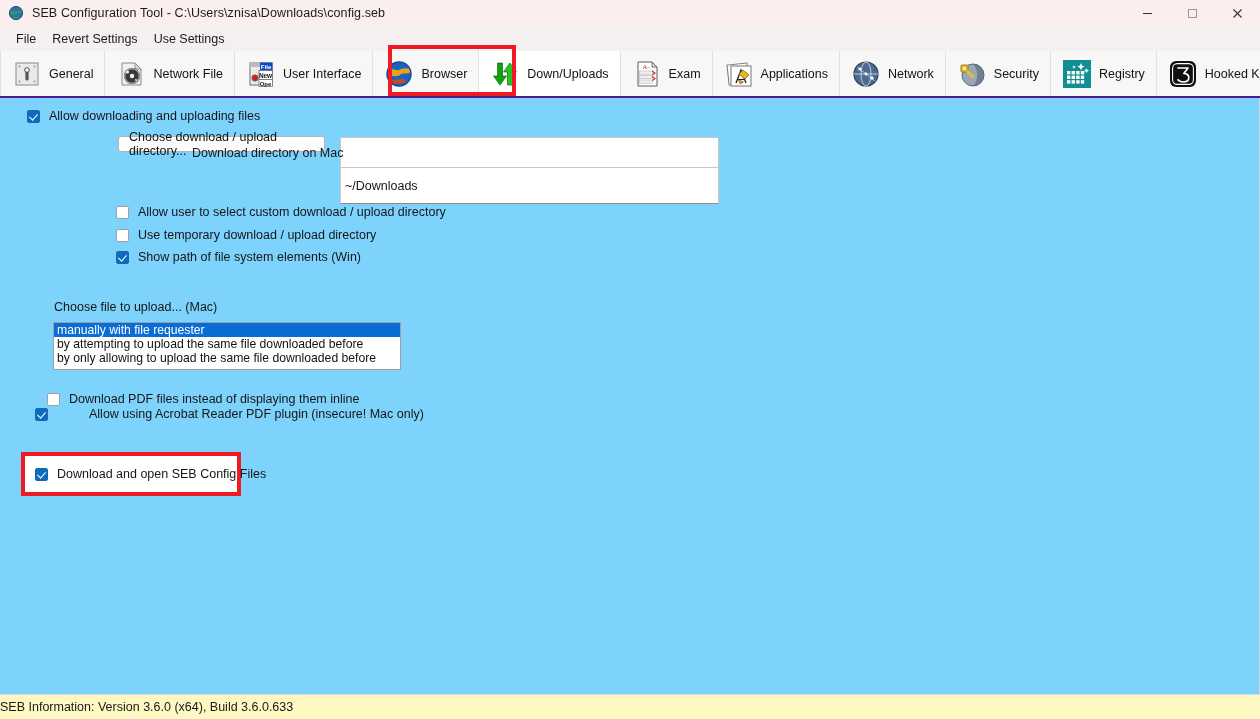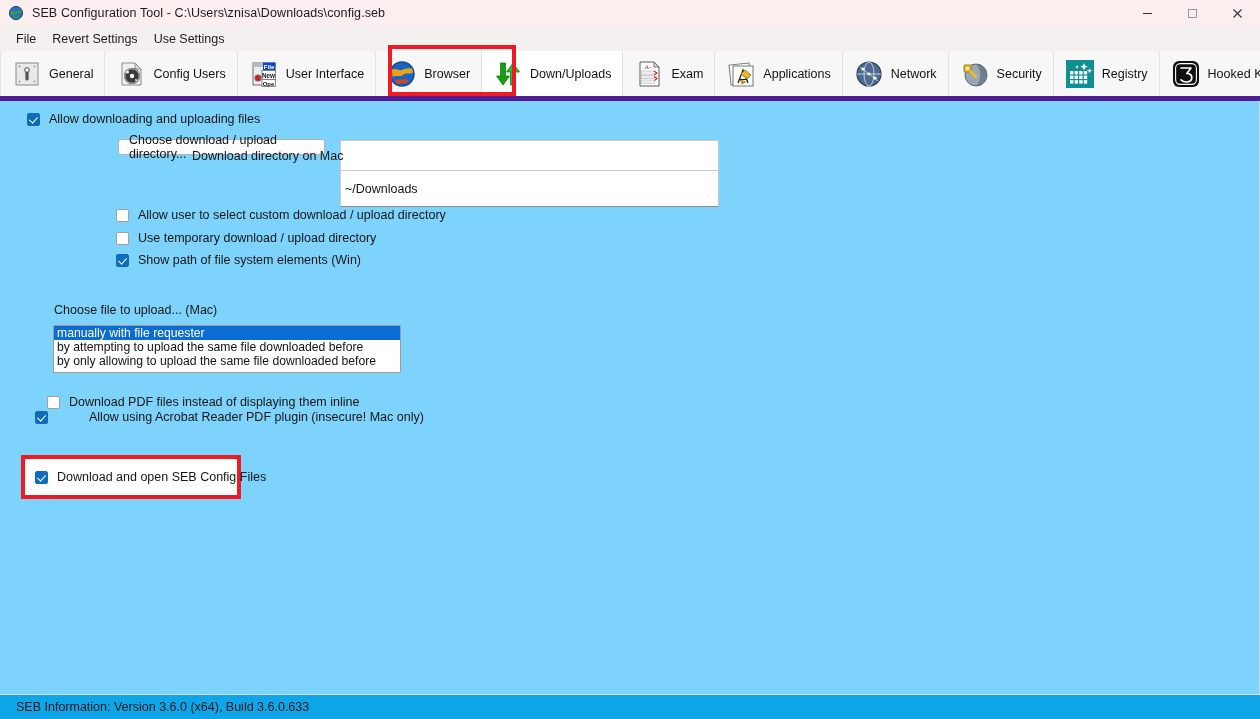--- a/index.html
+++ b/index.html
@@ -70,21 +70,21 @@
     white-space: nowrap;
   }
 
   
   .toolbar {
     height: 45px;
     background: #737373;
     display: flex;
     align-items: stretch;
     flex: 0 0 auto;
-    border-bottom: 5px solid #4c1d95;
+    border-bottom: 2px solid #4c1d95;
     position: relative;
   }
   .tab {
     display: flex;
     align-items: center;
     gap: 7px;
     padding: 0 11px;
     border-right: 1px solid #e2e2e2;
     background: #f7f7f7;
     white-space: nowrap;
@@ -225,25 +225,25 @@
     position: absolute;
     border: 4px solid #ee1b24;
     box-sizing: border-box;
     background: #ffffff;
     z-index: 1;
   }
 
   
   .statusbar {
     height: 24px;
-    background: #0ea5e9;
+    background: #fef9c3;
     border-top: 1px solid #dcdcdc;
     display: flex;
     align-items: center;
-    padding-left: 16px;
+    padding-left: 0;
     flex: 0 0 auto;
   }
   .status-text {
     font-size: 12.5px;
     color: #1a1a1a;
     white-space: nowrap;
   }
 </style>
 </head>
 <body>
@@ -308,21 +308,21 @@
         <svg viewBox="0 0 30 30">
           <path d="M6 4 h13 l6 6 v16 H6 Z" fill="#f0f0f0" stroke="#8a8a8a" stroke-width="1"></path>
           <path d="M19 4 v6 h6 Z" fill="#d4d4d4" stroke="#8a8a8a" stroke-width="0.8"></path>
           <circle cx="16" cy="17" r="8" fill="#3a3a3a"></circle>
           <circle cx="16" cy="17" r="7.2" fill="none" stroke="#bfbfbf" stroke-width="1"></circle>
           <circle cx="16" cy="17" r="2.2" fill="#f2f2f2"></circle>
           <circle cx="11.5" cy="13" r="1.6" fill="#f2f2f2"></circle>
           <circle cx="20" cy="21" r="1.1" fill="#dcdcdc"></circle>
         </svg>
       </span>
-      <span class="tab-label">Config Users</span>
+      <span class="tab-label">Network File</span>
     </div>
 
     <div class="tab">
       <span class="tab-icon">
         <svg viewBox="0 0 30 30">
           <rect x="4" y="4" width="22" height="22" fill="#ececec" stroke="#6f6f6f" stroke-width="1"></rect>
           <rect x="4" y="4" width="22" height="4" fill="#b8b8c8"></rect>
           <rect x="14" y="3.5" width="12.5" height="8" fill="#0b47c8"></rect>
           <text x="20.2" y="10" font-size="6.2" fill="#ffffff" text-anchor="middle" font-family="Liberation Sans, sans-serif" font-weight="bold">File</text>
           <rect x="13" y="11.5" width="13.5" height="9" fill="#ffffff" stroke="#6f6f6f" stroke-width="0.8"></rect>

